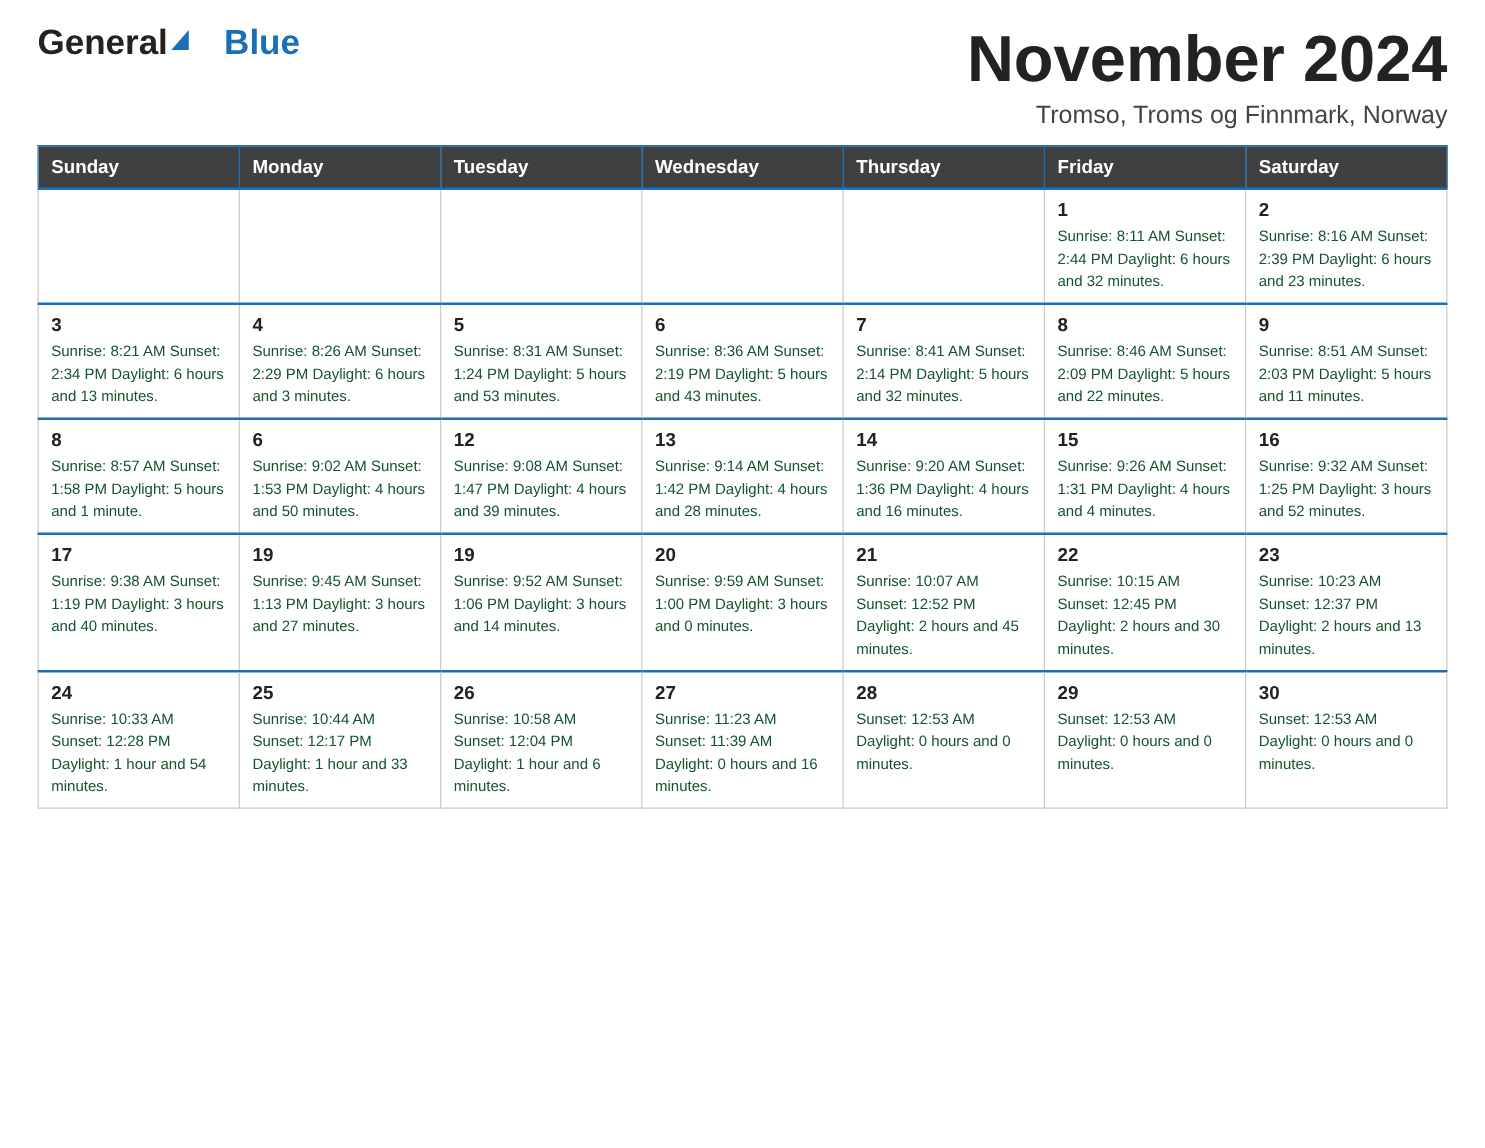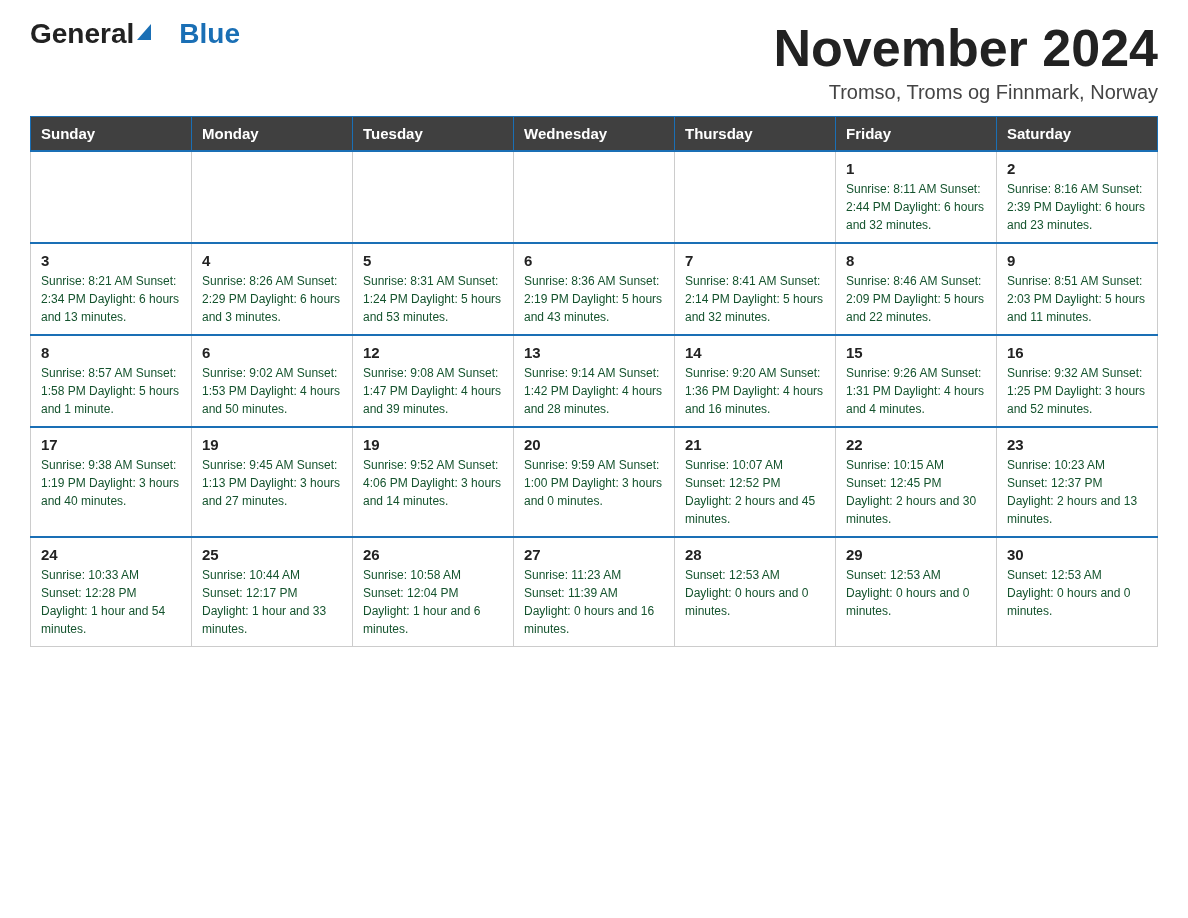--- a/index.html
+++ b/index.html
@@ -255,21 +255,21 @@
         </td>
         <td>
           <span class="day-number">19</span>
           <div class="day-info">Sunrise: 9:45 AM
 Sunset: 1:13 PM
 Daylight: 3 hours and 27 minutes.</div>
         </td>
         <td>
           <span class="day-number">19</span>
           <div class="day-info">Sunrise: 9:52 AM
-Sunset: 4:06 PM
+Sunset: 1:06 PM
 Daylight: 3 hours and 14 minutes.</div>
         </td>
         <td>
           <span class="day-number">20</span>
           <div class="day-info">Sunrise: 9:59 AM
 Sunset: 1:00 PM
 Daylight: 3 hours and 0 minutes.</div>
         </td>
         <td>
           <span class="day-number">21</span>

